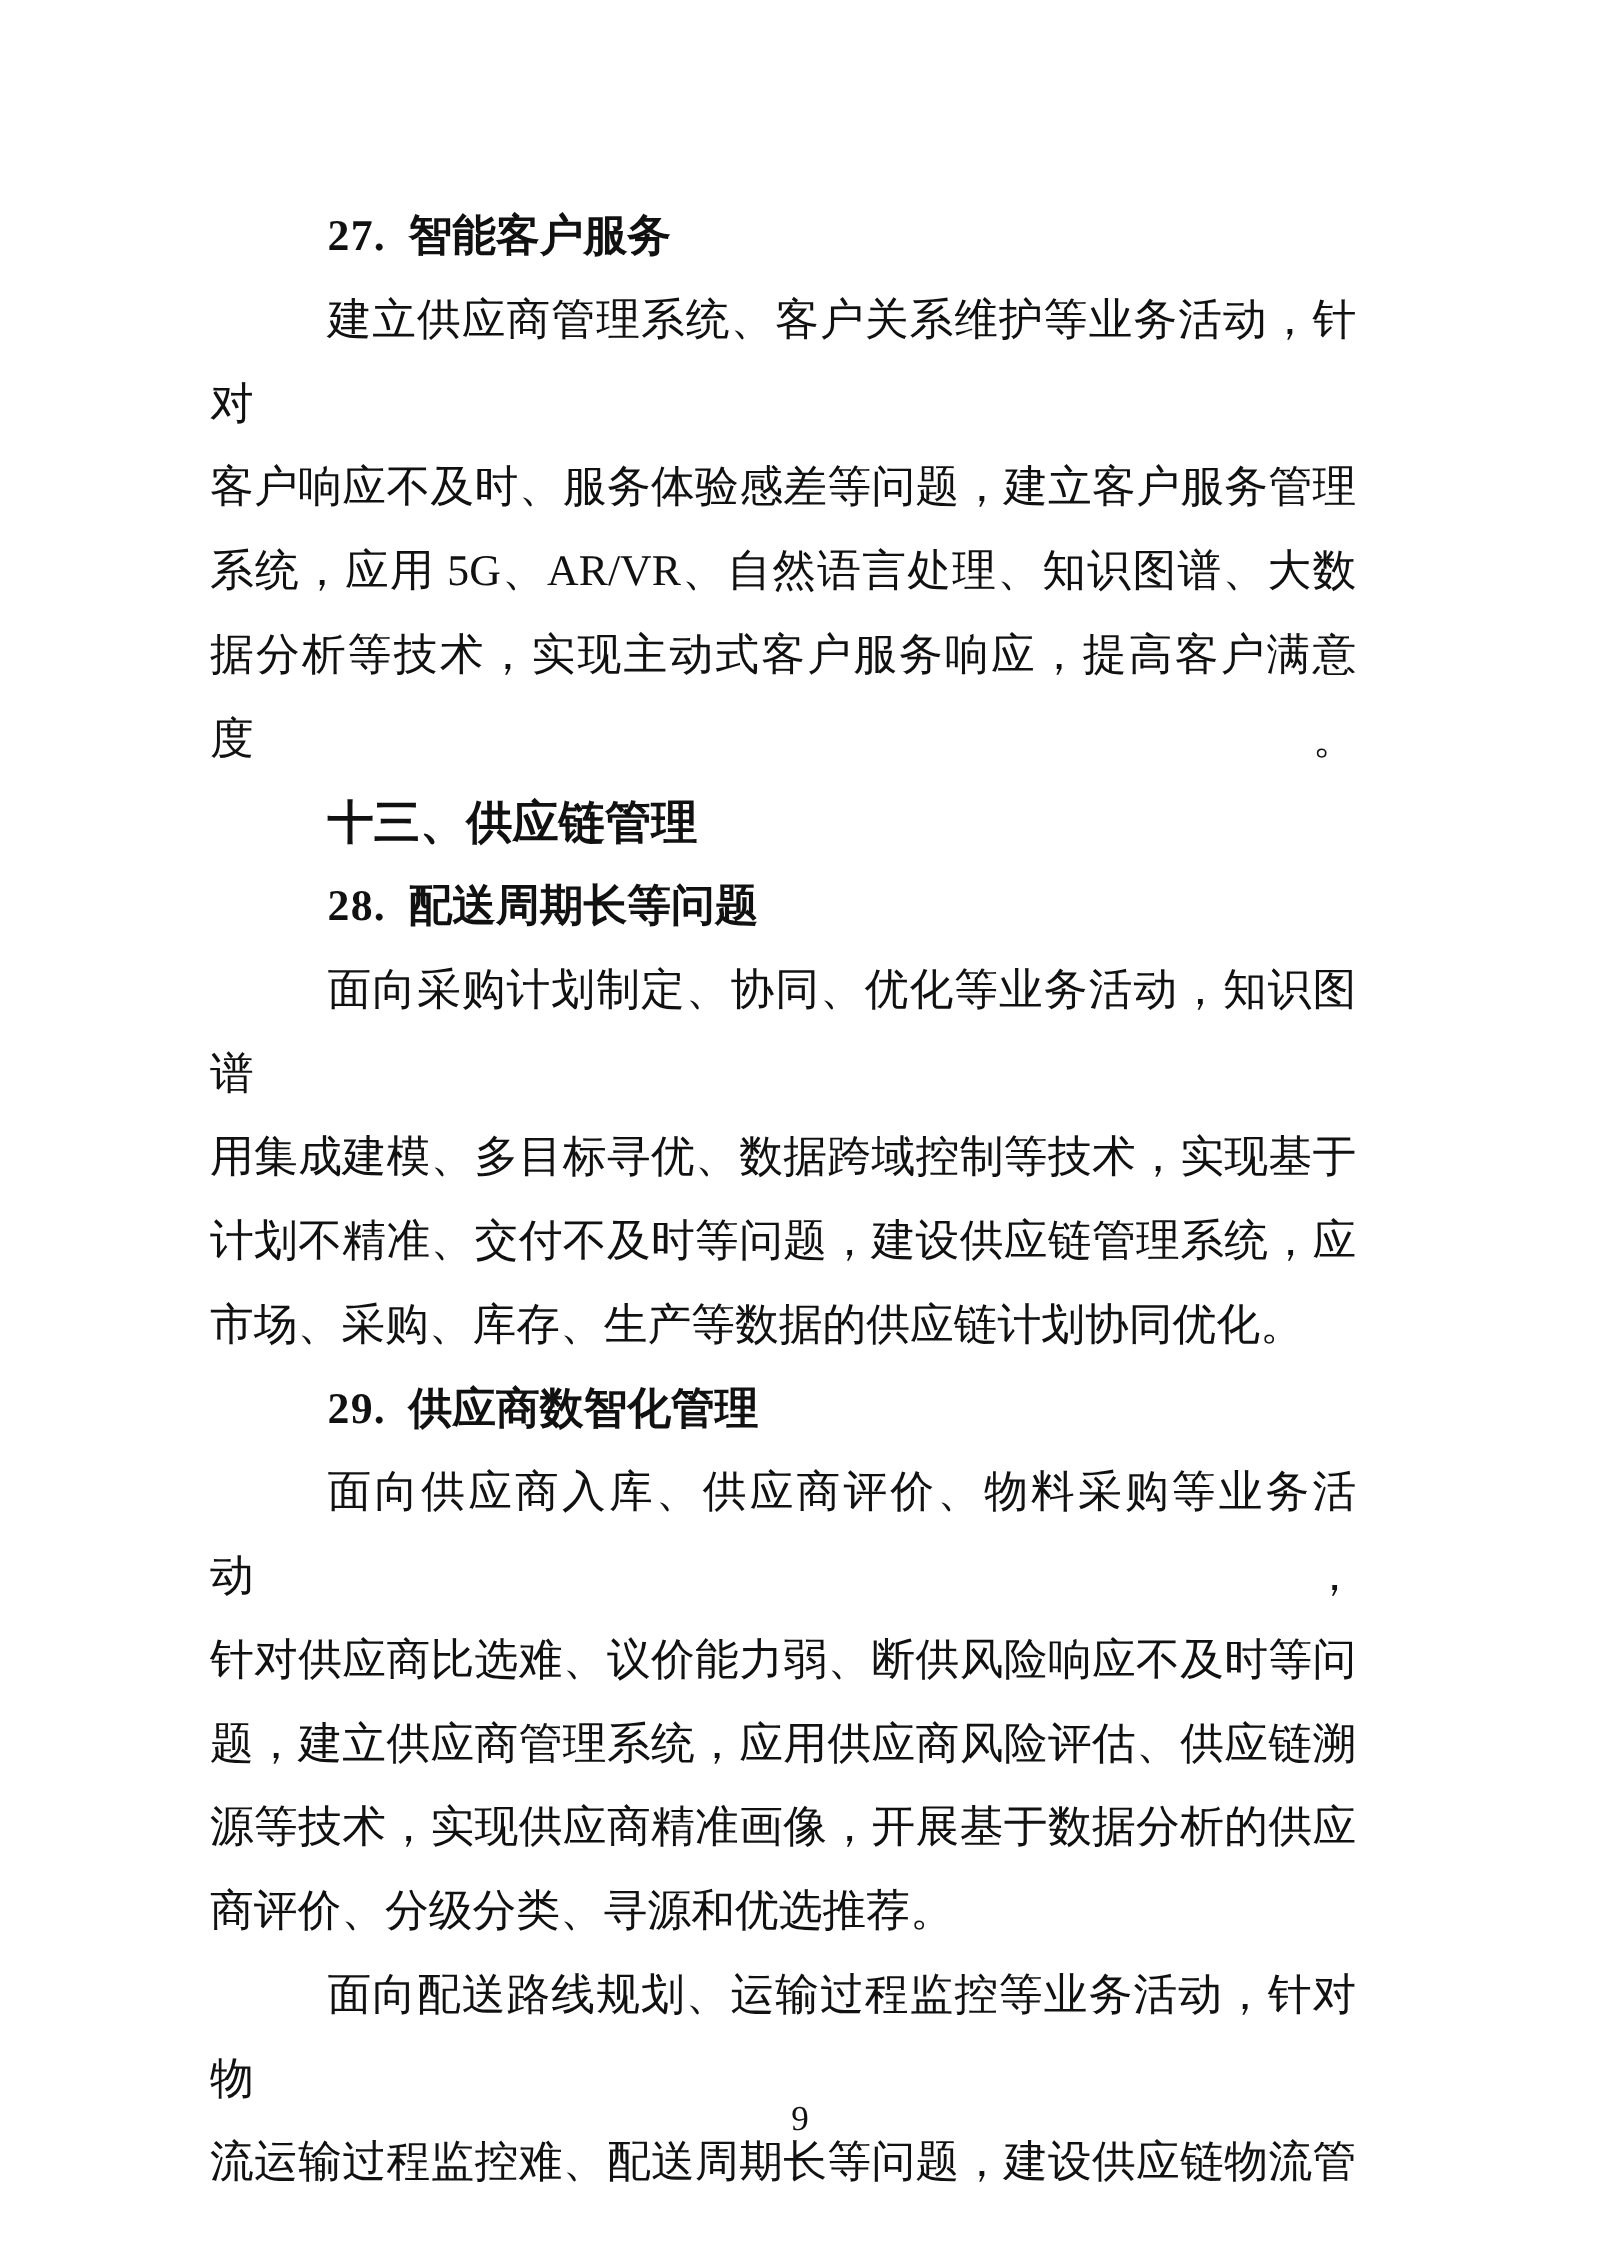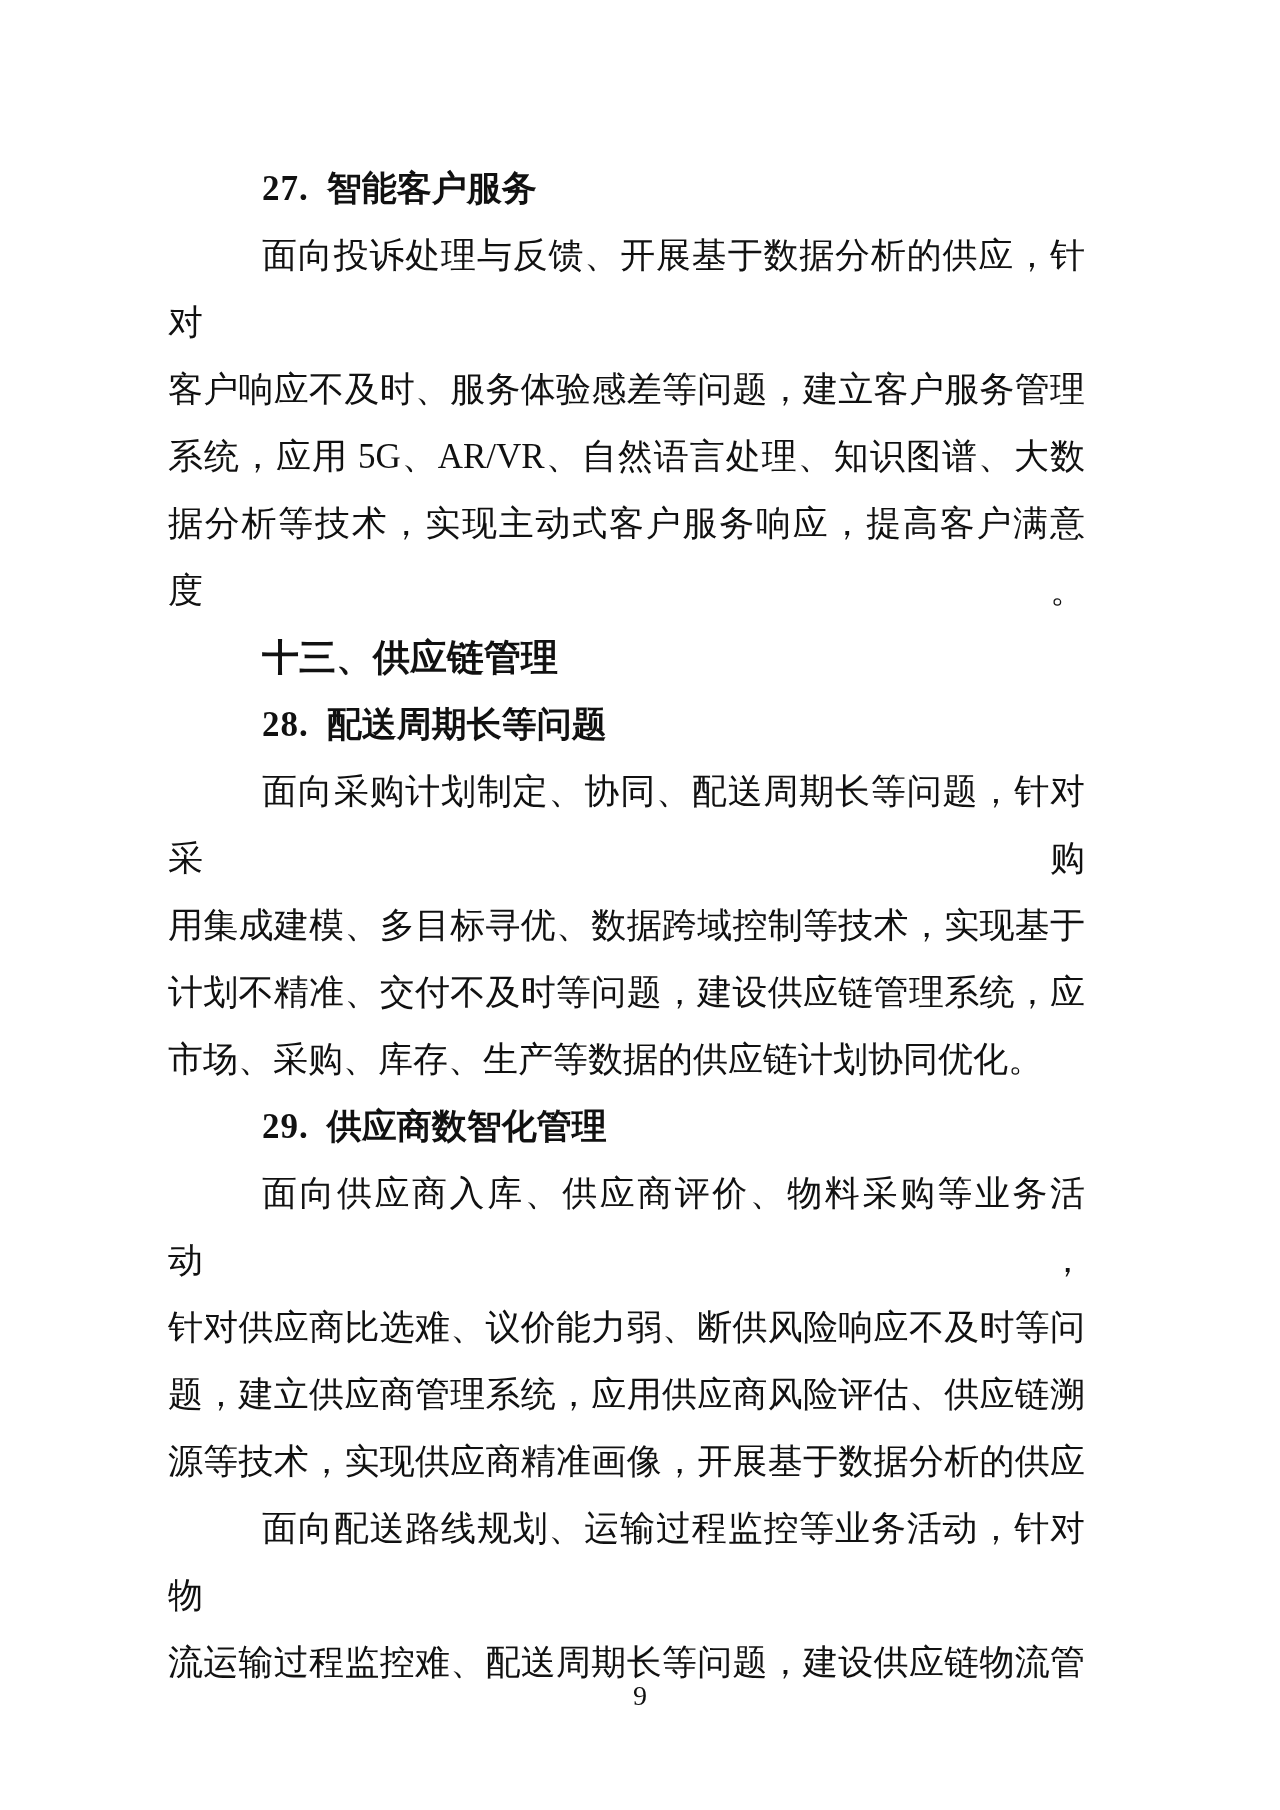--- a/index.html
+++ b/index.html
@@ -77,42 +77,43 @@
 </style>
 </head>
 <body>
 
 <div class="page">
   <main class="content">
 
     <div class="line heading">
       <span class="hnum">27.</span><span class="htitle">智能客户服务</span>
     </div>
-    <div class="line just indent">面向投诉处理与反馈、开展基于数据分析的供应，针对</div>
+    <div class="line just indent">建立供应商管理系统、客户关系维护等业务活动，针对</div>
     <div class="line just">客户响应不及时、服务体验感差等问题，建立客户服务管理</div>
     <div class="line just">系统，应用 5G、AR/VR、自然语言处理、知识图谱、大数</div>
     <div class="line just">据分析等技术，实现主动式客户服务响应，提高客户满意度。</div>
 
     <div class="line chapter">十三、供应链管理</div>
 
     <div class="line heading">
       <span class="hnum">28.</span><span class="htitle">配送周期长等问题</span>
     </div>
-    <div class="line just indent">面向采购计划制定、协同、配送周期长等问题，针对采购</div>
+    <div class="line just indent">面向采购计划制定、协同、优化等业务活动，知识图谱</div>
     <div class="line just">用集成建模、多目标寻优、数据跨域控制等技术，实现基于</div>
     <div class="line just">计划不精准、交付不及时等问题，建设供应链管理系统，应</div>
     <div class="line last">市场、采购、库存、生产等数据的供应链计划协同优化。</div>
 
     <div class="line heading">
       <span class="hnum">29.</span><span class="htitle">供应商数智化管理</span>
     </div>
     <div class="line just indent">面向供应商入库、供应商评价、物料采购等业务活动，</div>
     <div class="line just">针对供应商比选难、议价能力弱、断供风险响应不及时等问</div>
     <div class="line just">题，建立供应商管理系统，应用供应商风险评估、供应链溯</div>
     <div class="line just">源等技术，实现供应商精准画像，开展基于数据分析的供应</div>
+    <div class="line last">商评价、分级分类、寻源和优选推荐。</div>
 
     <div class="line just indent">面向配送路线规划、运输过程监控等业务活动，针对物</div>
     <div class="line just">流运输过程监控难、配送周期长等问题，建设供应链物流管</div>
 
   </main>
 
   <div class="footer">9</div>
 </div>
 
 </body></html>

